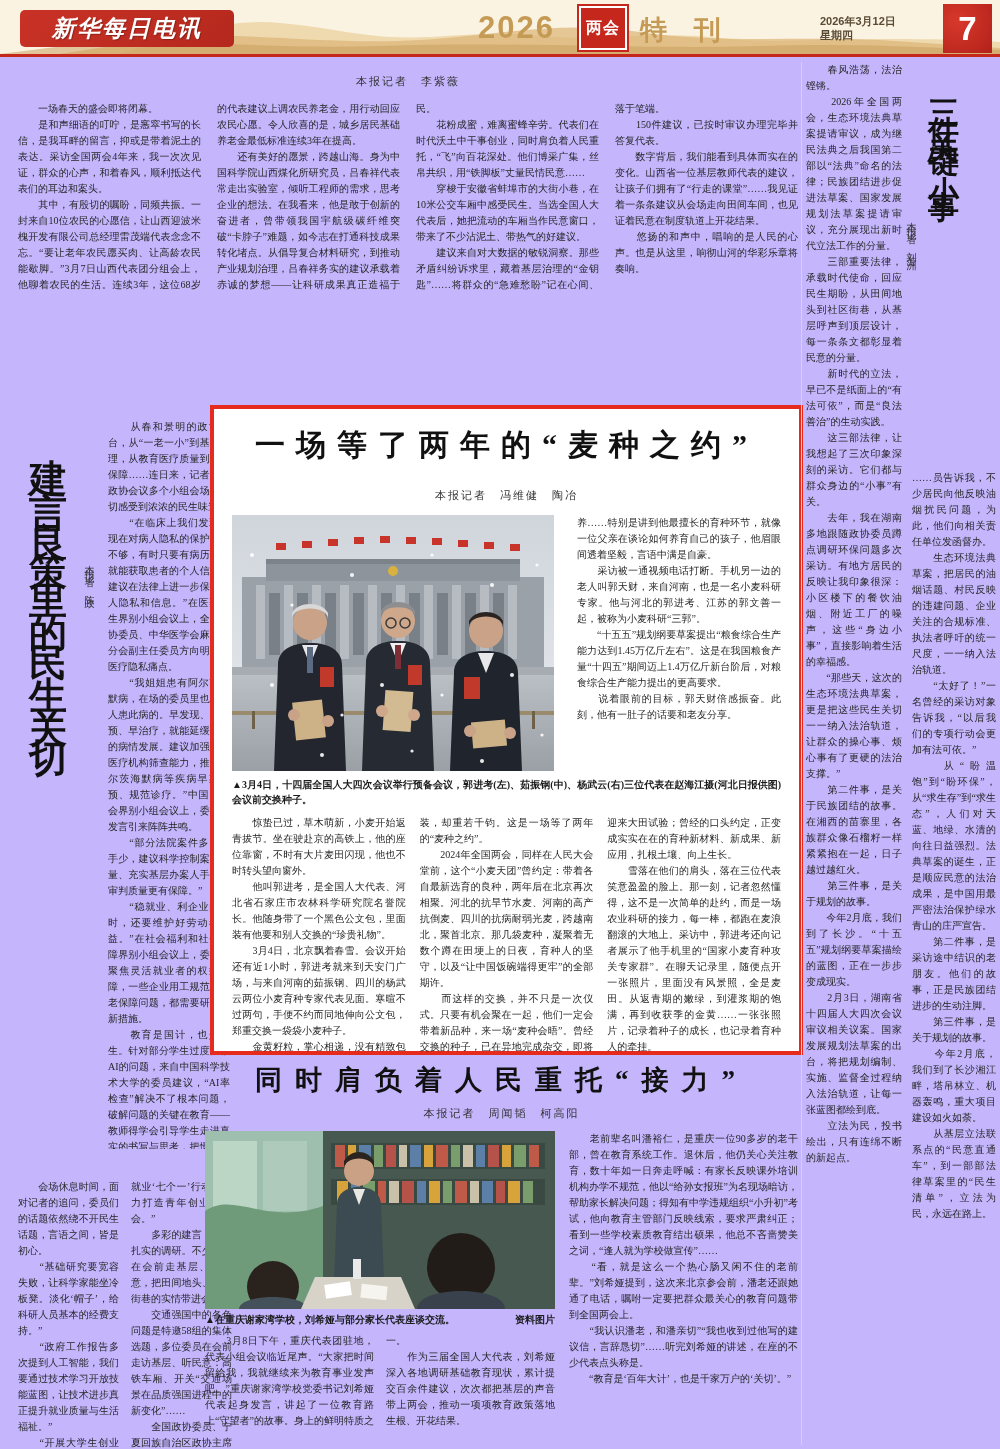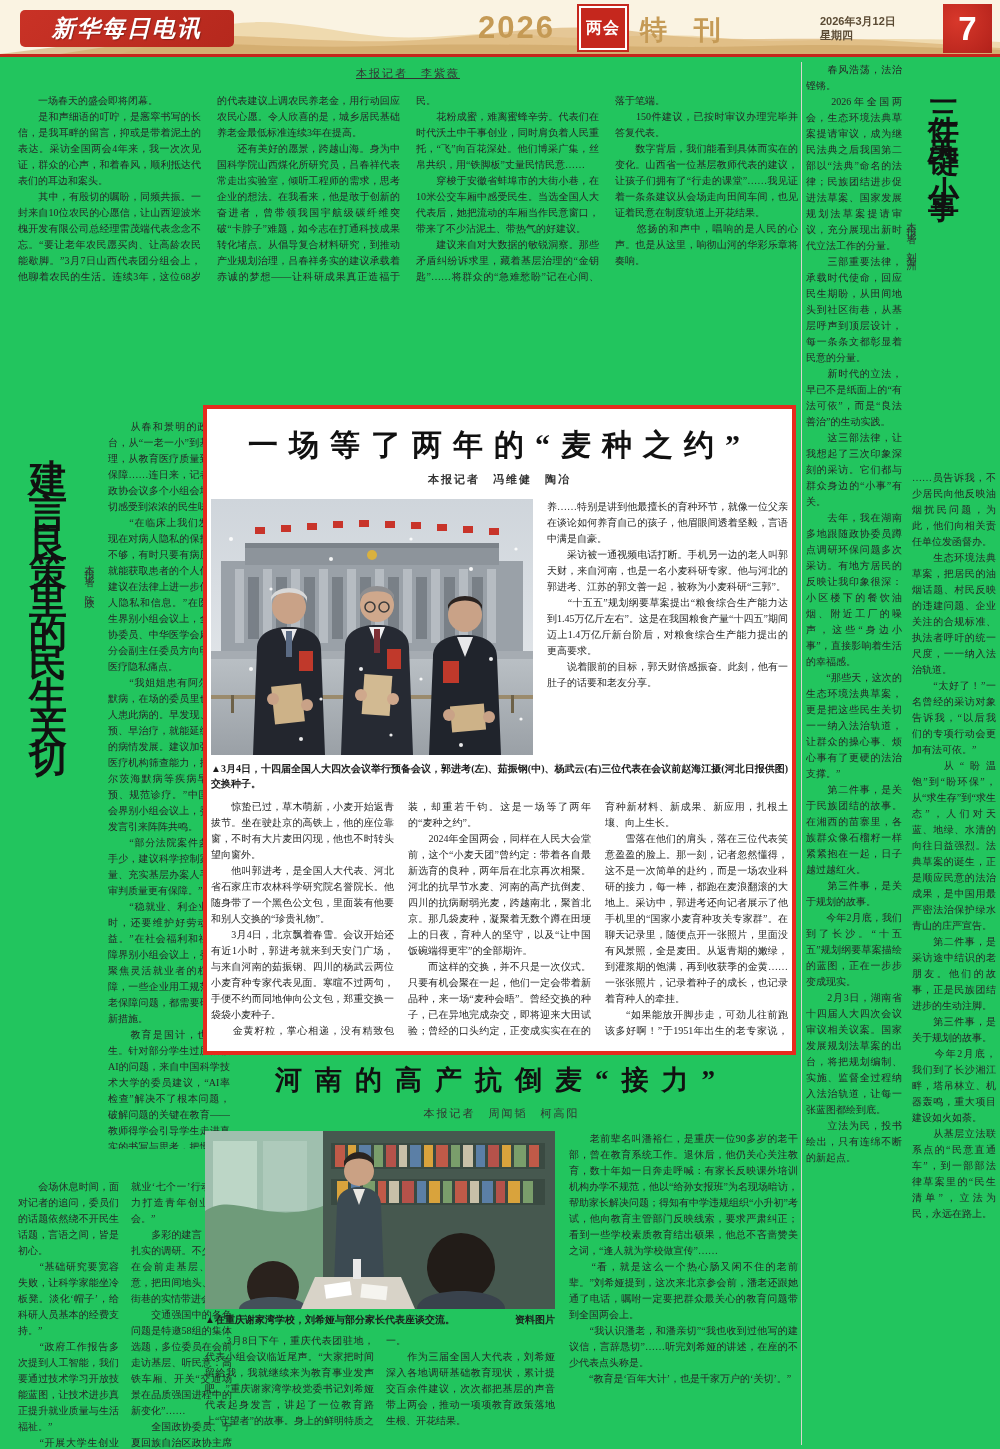--- a/index.html
+++ b/index.html
@@ -1,19 +1,19 @@
 <!DOCTYPE html>
 <html><head>
 <meta charset="utf-8">
 <style>
   * { margin:0; padding:0; box-sizing:border-box; }
   html,body { background:#e8e8e8; }
   .page {
     position:relative; width:1000px; height:1449px; margin:0 auto;
-    background:#22c55e; overflow:hidden;
+    background:#c4b5fd; overflow:hidden;
     font-family:"Liberation Serif","DejaVu Serif",serif; color:#2b2b2b;
   }
   
   .masthead { position:absolute; left:0; top:0; width:1000px; height:57px;
     background:#faf3e2; border-bottom:3px solid #c5271d; }
   .masthead svg.art { position:absolute; left:0; top:0; width:100%; height:54px; }
   .logo-box { position:absolute; left:20px; top:10px; width:214px; height:37px;
     background:linear-gradient(135deg,#c93226,#b5281d); border-radius:5px;
     display:flex; align-items:center; justify-content:center;
     color:#fff; font-weight:bold; font-size:23px; letter-spacing:2px;
@@ -36,37 +36,37 @@
     font-size:33px; font-weight:bold; font-family:"Liberation Sans",sans-serif; }
   
   .headline { text-align:center; font-weight:900; color:#111; }
   .byline { text-align:center; font-size:11px; color:#333; letter-spacing:2px; }
   .body-text { font-size:10px; line-height:16px; text-align:justify;
     white-space:pre-line; color:#262626; overflow:hidden; }
   .v-text { writing-mode:vertical-rl; }
   
   .main-article { position:absolute; left:18px; top:62px; width:780px; height:348px; }
   .main-headline { font-size:40px; letter-spacing:32px; padding-left:32px; margin-top:10px; }
-  .main-byline { margin-top:4px;text-decoration:underline; }
+  .main-byline { margin-top:12px; }
   .main-cols { margin-top:12px; height:252px; column-count:4; column-gap:16px; }
   
   .left-article { position:absolute; left:18px; top:415px; width:214px; height:1030px; }
   .left-vtitle { position:absolute; left:4px; top:14px; height:726px;
     font-size:38px; font-weight:900; letter-spacing:31px; color:#111; }
   .left-vbyline { position:absolute; left:64px; top:142px; font-size:10px;
     letter-spacing:4px; color:#333; }
   .left-body { position:absolute; left:90px; top:4px; width:122px; height:730px; }
   .left-bottom { position:absolute; left:0; top:764px; width:214px; height:284px;
     column-count:2; column-gap:12px;font-family:Liberation Serif, serif; }
   
-  .featured { position:absolute; left:203px; top:405px; width:593px; height:650px;
-    border:4px solid #e62b1e; background:#fff; padding:10px 4px; }
+  .featured { position:absolute; left:210px; top:405px; width:593px; height:650px;
+    border:4px solid #e62b1e; background:#fff; padding:10px 18px; }
   .featured-headline { font-size:30px; letter-spacing:11px; margin-top:6px; }
-  .featured-byline { margin-top:6px;font-weight:bold; }
-  .featured-row { display:flex; gap:14px; margin-top:12px; }
+  .featured-byline { margin-top:22px; }
+  .featured-row { display:flex; gap:23px; margin-top:12px; }
   .featured-photo { width:322px; height:256px; flex:none; }
   .featured-photo svg { display:block; width:100%; height:100%; }
   .featured-side { flex:1; height:256px; }
   .featured-caption { margin-top:6px; font-size:10px; line-height:15px;
     font-weight:bold; color:#1c1c1c; text-align:justify; }
   .featured-caption .credit { float:right; }
   .featured-cols { margin-top:8px; height:248px; column-count:3; column-gap:14px; }
   
   .bottom-article { position:absolute; left:205px; top:1060px; width:593px; height:385px; }
   .bottom-headline { font-size:27px; letter-spacing:13px; margin-top:2px; }
@@ -294,21 +294,21 @@
 　　金黄籽粒，掌心相递，没有精致包装，却重若千钧。这是一场等了两年的“麦种之约”。
 　　2024年全国两会，同样在人民大会堂前，这个“小麦天团”曾约定：带着各自最新选育的良种，两年后在北京再次相聚。河北的抗旱节水麦、河南的高产抗倒麦、四川的抗病耐弱光麦，跨越南北，聚首北京。那几袋麦种，凝聚着无数个蹲在田埂上的日夜，育种人的坚守，以及“让中国饭碗端得更牢”的全部期许。
 　　而这样的交换，并不只是一次仪式。只要有机会聚在一起，他们一定会带着新品种，来一场“麦种会晤”。曾经交换的种子，已在异地完成杂交，即将迎来大田试验；曾经的口头约定，正变成实实在在的育种新材料、新成果、新应用，扎根土壤、向上生长。
 　　雪落在他们的肩头，落在三位代表笑意盈盈的脸上。那一刻，记者忽然懂得，这不是一次简单的赴约，而是一场农业科研的接力，每一棒，都跑在麦浪翻滚的大地上。采访中，郭进考还向记者展示了他手机里的“国家小麦育种攻关专家群”。在聊天记录里，随便点开一张照片，里面没有风景照，全是麦田。从返青期的嫩绿，到灌浆期的饱满，再到收获季的金黄……一张张照片，记录着种子的成长，也记录着育种人的牵挂。
 　　“如果能放开脚步走，可劲儿往前跑该多好啊！”于1951年出生的老专家说，他最大的心愿，就是培育出更多突破性品种。
 　　越聊越深，不知不觉已过晚饭时间。记者提醒他赶去吃饭，他连连摆手，把话题又拉回育种。郭进考掏出手机，人工智能赋能“智慧农业”正加速推进，绿色高效育种未来可期。
 　　临别前，记者和郭进考约定，麦收时节去他的试验田看看。</div>
   </section>
 
   <section class="bottom-article">
-    <h2 class="headline bottom-headline">河南的高产抗倒麦“接力”</h2>
+    <h2 class="headline bottom-headline">同时肩负着人民重托“接力”</h2>
     <div class="byline bottom-byline">本报记者　周闻韬　柯高阳</div>
     <div class="bottom-row">
       <div class="bottom-left">
         <div class="bottom-photo">
           <svg viewBox="0 0 350 178">
             <rect width="350" height="178" fill="#e6e2d6"></rect>
 
             <rect x="0" y="0" width="118" height="178" fill="#9fbfae"></rect>
             <rect x="8" y="10" width="44" height="70" fill="#bcd6c6"></rect>
             <rect x="58" y="10" width="44" height="70" fill="#aecabb"></rect>

